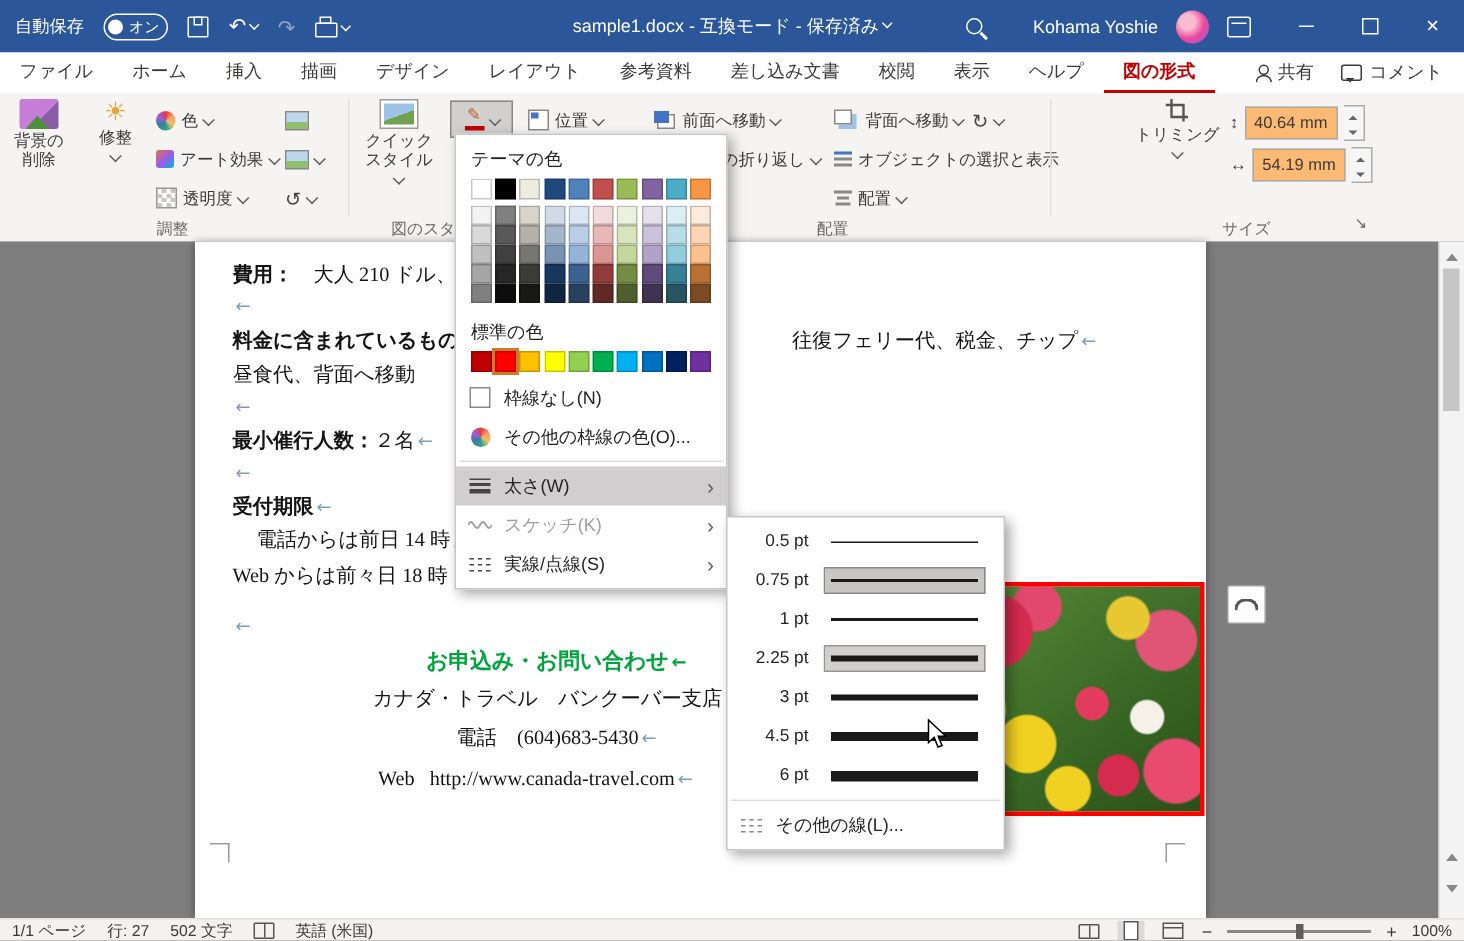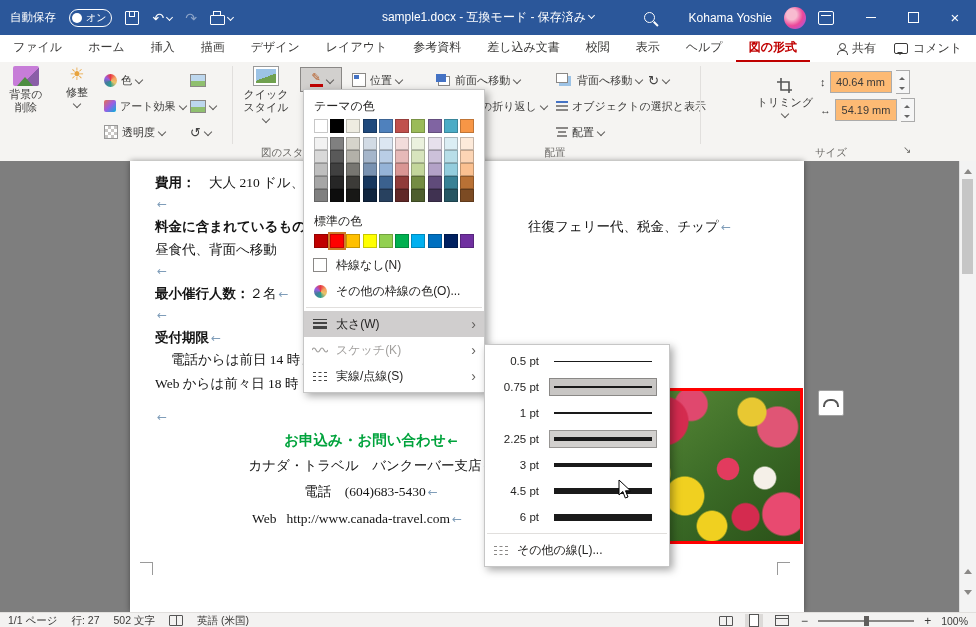--- a/index.html
+++ b/index.html
@@ -267,20 +267,21 @@
         <span class="pico"></span>
       </div>
     <div class="btn-s" style="left:190px;top:33px;">
         <span class="pico"></span>
         <span class="chv"></span>
       </div>
     <div class="btn-s" style="left:190px;top:59px;">
         <span class="rot-glyph">↺</span>
         <span class="chv"></span>
       </div>
+    <div class="grp" style="left:0;width:230px;">調整</div>
     <div class="vsep" style="left:232px;"></div>
 
     <div class="btn-v" style="left:238px;top:4px;width:56px;">
       <span class="qsico"></span>
       <span>クイックスタイル</span>
       <span class="chv"></span>
     </div>
     <div class="pen-btn">
       <span class="pen-stack">
           <span class="pen-glyph">✎</span>
@@ -327,21 +328,21 @@
           <span style="width:12px;"></span>
           <span style="width:8px;"></span>
           <span style="width:10px;"></span>
         </span>
         <span>配置</span>
         <span class="chv"></span>
     </div>
     <div class="grp" style="left:425px;width:260px;">配置</div>
     <div class="vsep" style="left:700px;"></div>
 
-    <div class="btn-v" style="left:756px;top:16px;width:58px;">
+    <div class="btn-v" style="left:756px;top:4px;width:58px;">
       <svg class="crop-svg" width="16" height="16">
           <path d="M4 0 V12 H15 M0 4 H12 V15" stroke="#555" stroke-width="1.6" fill="none"></path>
         </svg>
       <span>トリミング</span>
       <span class="chv"></span>
     </div>
     <div class="sizerow" style="left:820px;top:8px;">
       <span>↕</span>
       <span class="sizebox">40.64 mm</span>
       <span class="spin">

